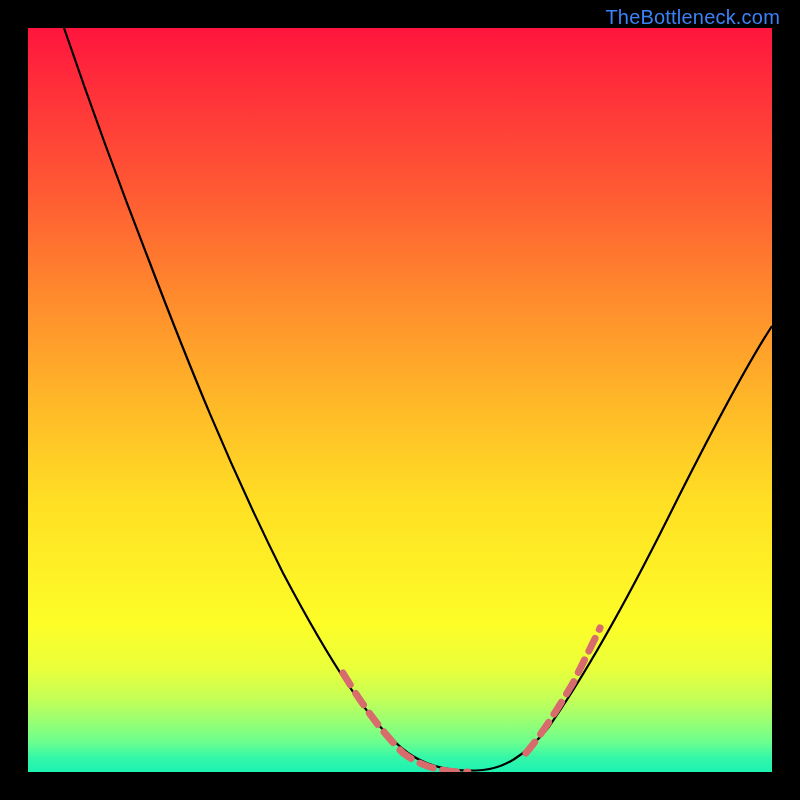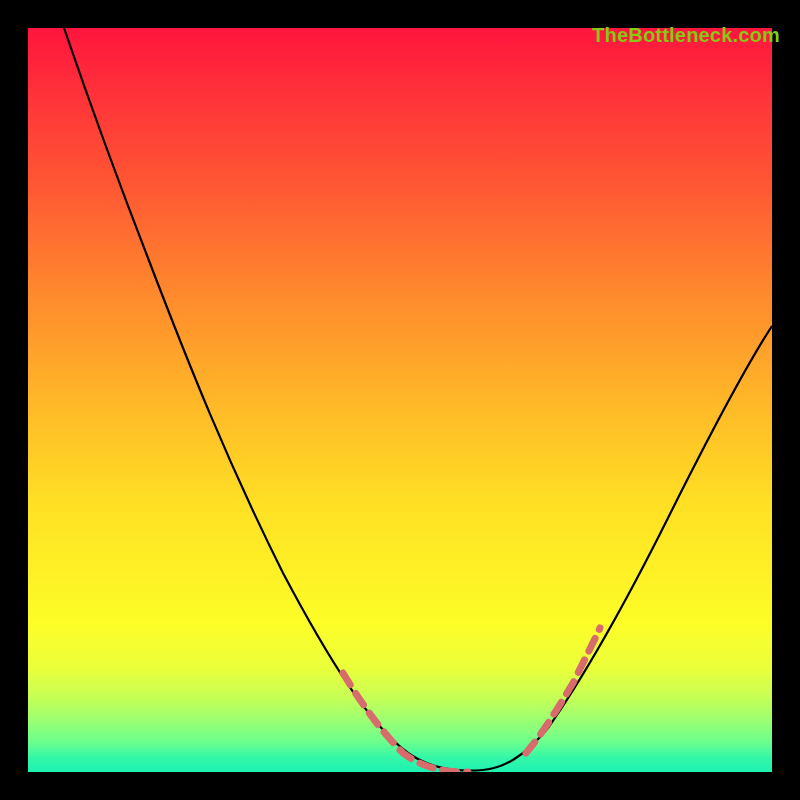--- a/index.html
+++ b/index.html
@@ -35,25 +35,25 @@
   }
   .curve {
     position: absolute;
     left: 0;
     top: 0;
     width: 744px;
     height: 744px;
   }
   .attribution {
     position: absolute;
-    top: 24px;
+    top: 6px;
     right: 20px;
-    color: #84cc16;
+    color: #3b82f6;
     font-size: 20px;
-    font-weight: 700;
+    font-weight: 400;
     letter-spacing: 0.2px;
   }
 </style>
 </head>
 <body>
 
 <div class="frame">
   <svg class="curve" viewBox="0 0 744 744" preserveAspectRatio="none">
 
     <path d="M 36 0

